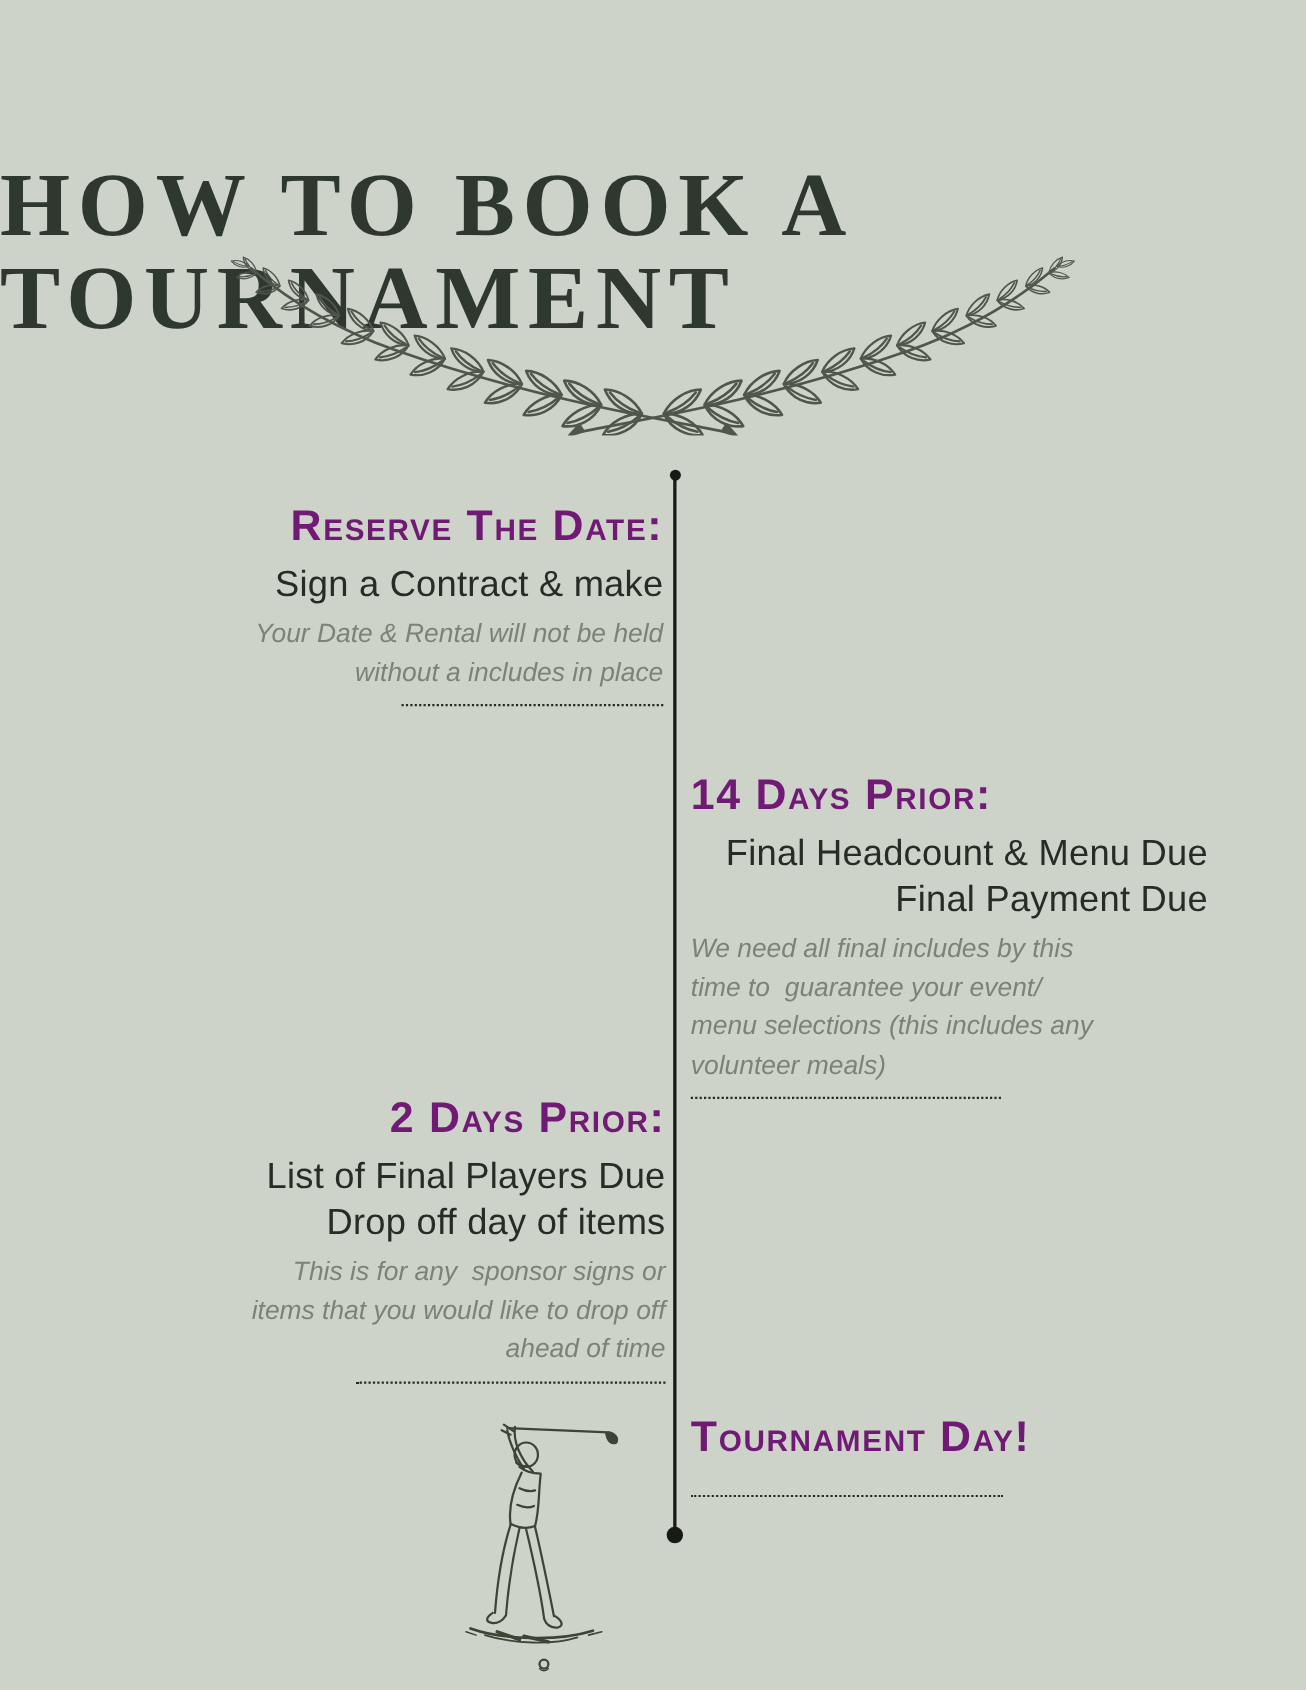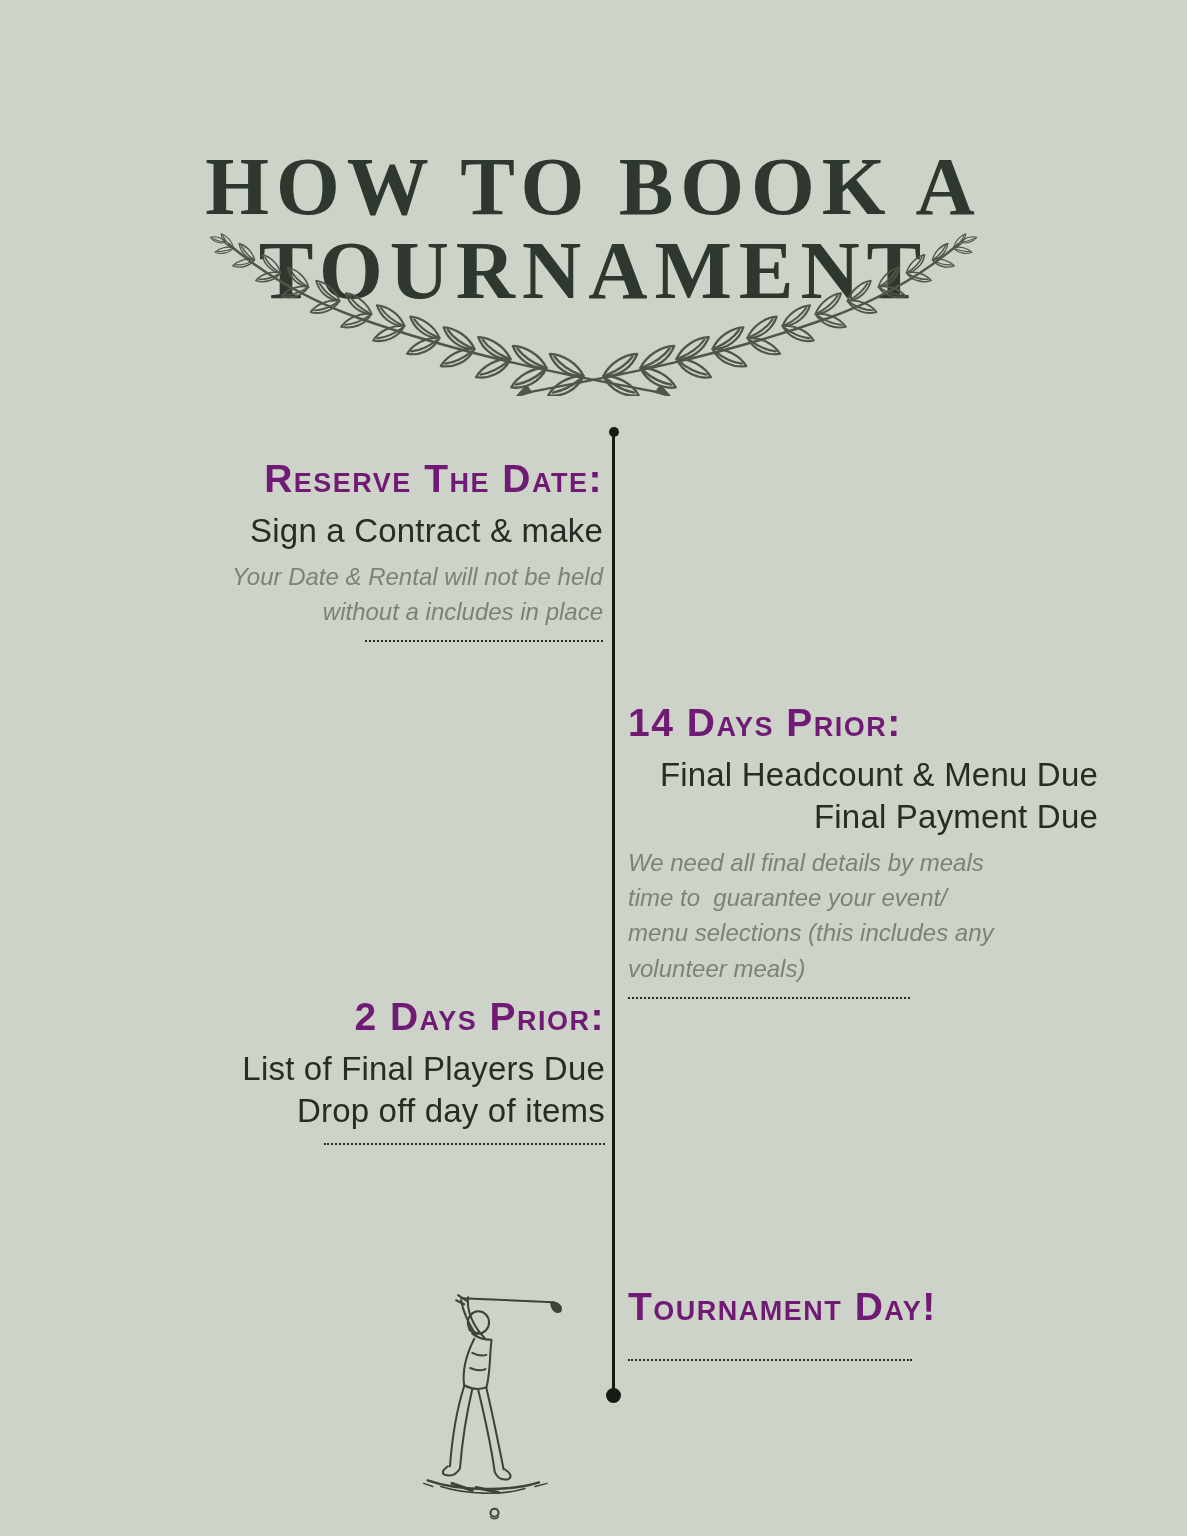--- a/index.html
+++ b/index.html
@@ -8,21 +8,20 @@
     background:#cdd3c8;
     font-family:"Liberation Sans",sans-serif;
     position:relative;
     overflow:hidden;
   }
   .poster{position:absolute;inset:0;}
 
   
   .title{
     position:absolute;top:90px;left:0;width:1187px;
-    text-align:center;
     font-family:"Liberation Serif","DejaVu Serif",serif;
     font-weight:700;
     font-size:82px;
     letter-spacing:0.085em;
     line-height:1.03;
     color:#2e382f;
   }
   .title .tline{display:block;}
 
   
@@ -154,33 +153,38 @@
     <div class="dotline"></div>
   </section>
 
   <section class="step right" id="step-1">
     <div class="step-heading">14 Days Prior:</div>
     <div class="step-body">
       <div>Final Headcount &amp; Menu Due</div>
       <div>Final Payment Due</div>
     </div>
     <div class="step-note">
-      <div class="nline">We need all final details by meals</div>
+      <div class="nline">We need all final includes by this</div>
       <div class="nline">time to  guarantee your event/</div>
       <div class="nline">menu selections (this includes any</div>
       <div class="nline">volunteer meals)</div>
     </div>
     <div class="dotline"></div>
   </section>
 
   <section class="step left" id="step-2">
     <div class="step-heading">2 Days Prior:</div>
     <div class="step-body">
       <div>List of Final Players Due</div>
       <div>Drop off day of items</div>
+    </div>
+    <div class="step-note">
+      <div class="nline">This is for any  sponsor signs or</div>
+      <div class="nline">items that you would like to drop off</div>
+      <div class="nline">ahead of time</div>
     </div>
     <div class="dotline"></div>
   </section>
 
   <section class="step right" id="step-3">
     <div class="step-heading">Tournament Day!</div>
     <div class="dotline"></div>
   </section>
 
   <svg class="golfer" viewBox="0 0 175 245" aria-hidden="true">

